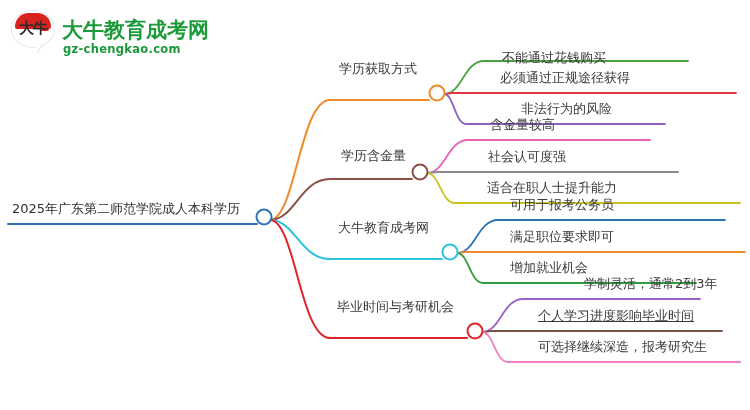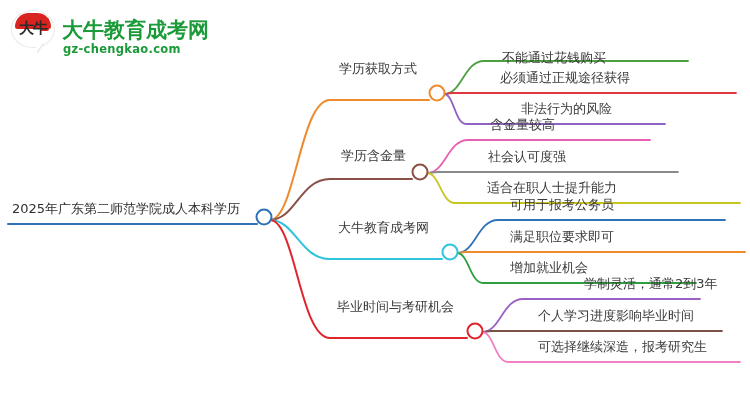--- a/index.html
+++ b/index.html
@@ -187,17 +187,17 @@
       <div class="node-label branch-label" style="left: 341px; top: 148px;">学历含金量</div>
       <div class="node-label leaf-label" style="left: 490px; top: 117px;">含金量较高</div>
       <div class="node-label leaf-label" style="left: 488px; top: 149px; text-align: center;">社会认可度强</div>
       <div class="node-label leaf-label" style="left: 487px; top: 180px;">适合在职人士提升能力</div>
       <div class="node-label branch-label" style="left: 338px; top: 220px;">大牛教育成考网</div>
       <div class="node-label leaf-label" style="left: 510px; top: 197px;">可用于报考公务员</div>
       <div class="node-label leaf-label" style="left: 510px; top: 229px;">满足职位要求即可</div>
       <div class="node-label leaf-label" style="left: 510px; top: 260px;">增加就业机会</div>
       <div class="node-label branch-label" style="left: 337px; top: 299px;">毕业时间与考研机会</div>
       <div class="node-label leaf-label" style="left: 540px; top: 276px; margin-left: 44px;">学制灵活，通常2到3年</div>
-      <div class="node-label leaf-label" style="left: 538px; top: 308px;">个人学习进度影响毕业时间</div>
+      <div class="node-label leaf-label" style="left: 538px; top: 308px; text-decoration: underline;">个人学习进度影响毕业时间</div>
       <div class="node-label leaf-label" style="left: 538px; top: 339px;">可选择继续深造，报考研究生</div>
     </div>
 
 </div>
 
 </body></html>

